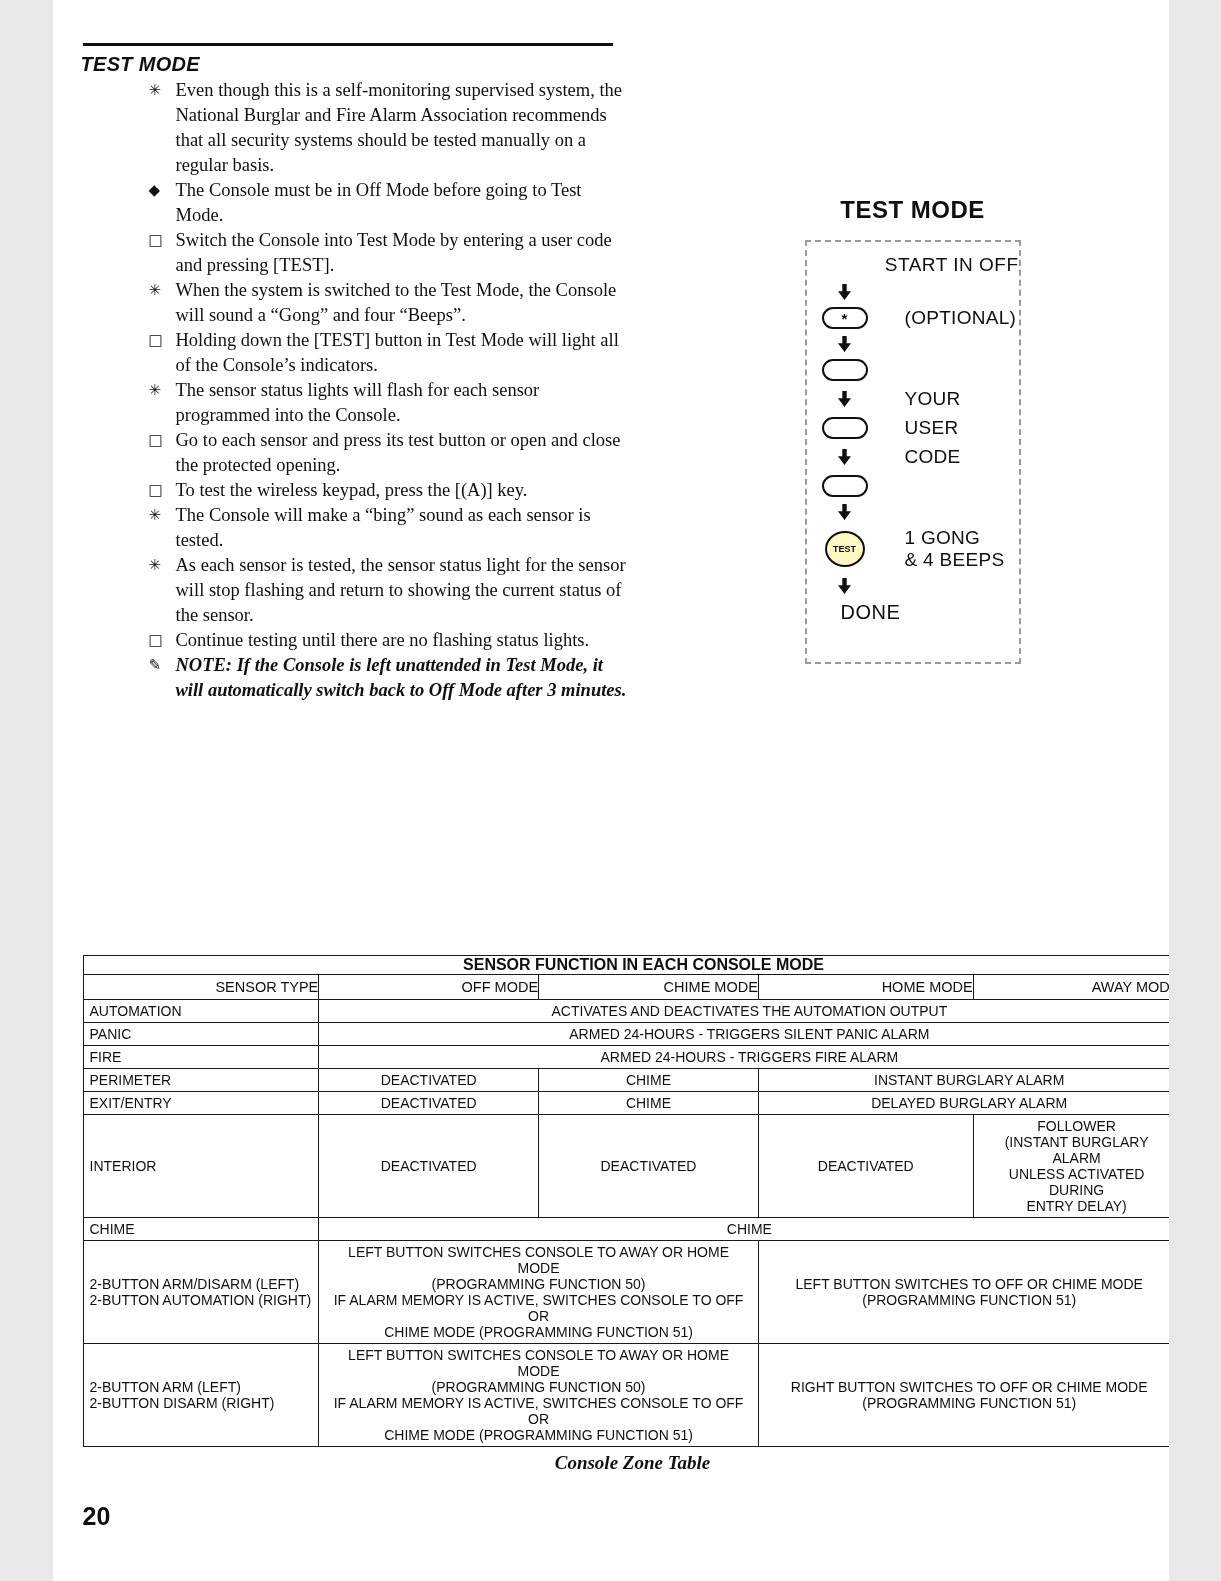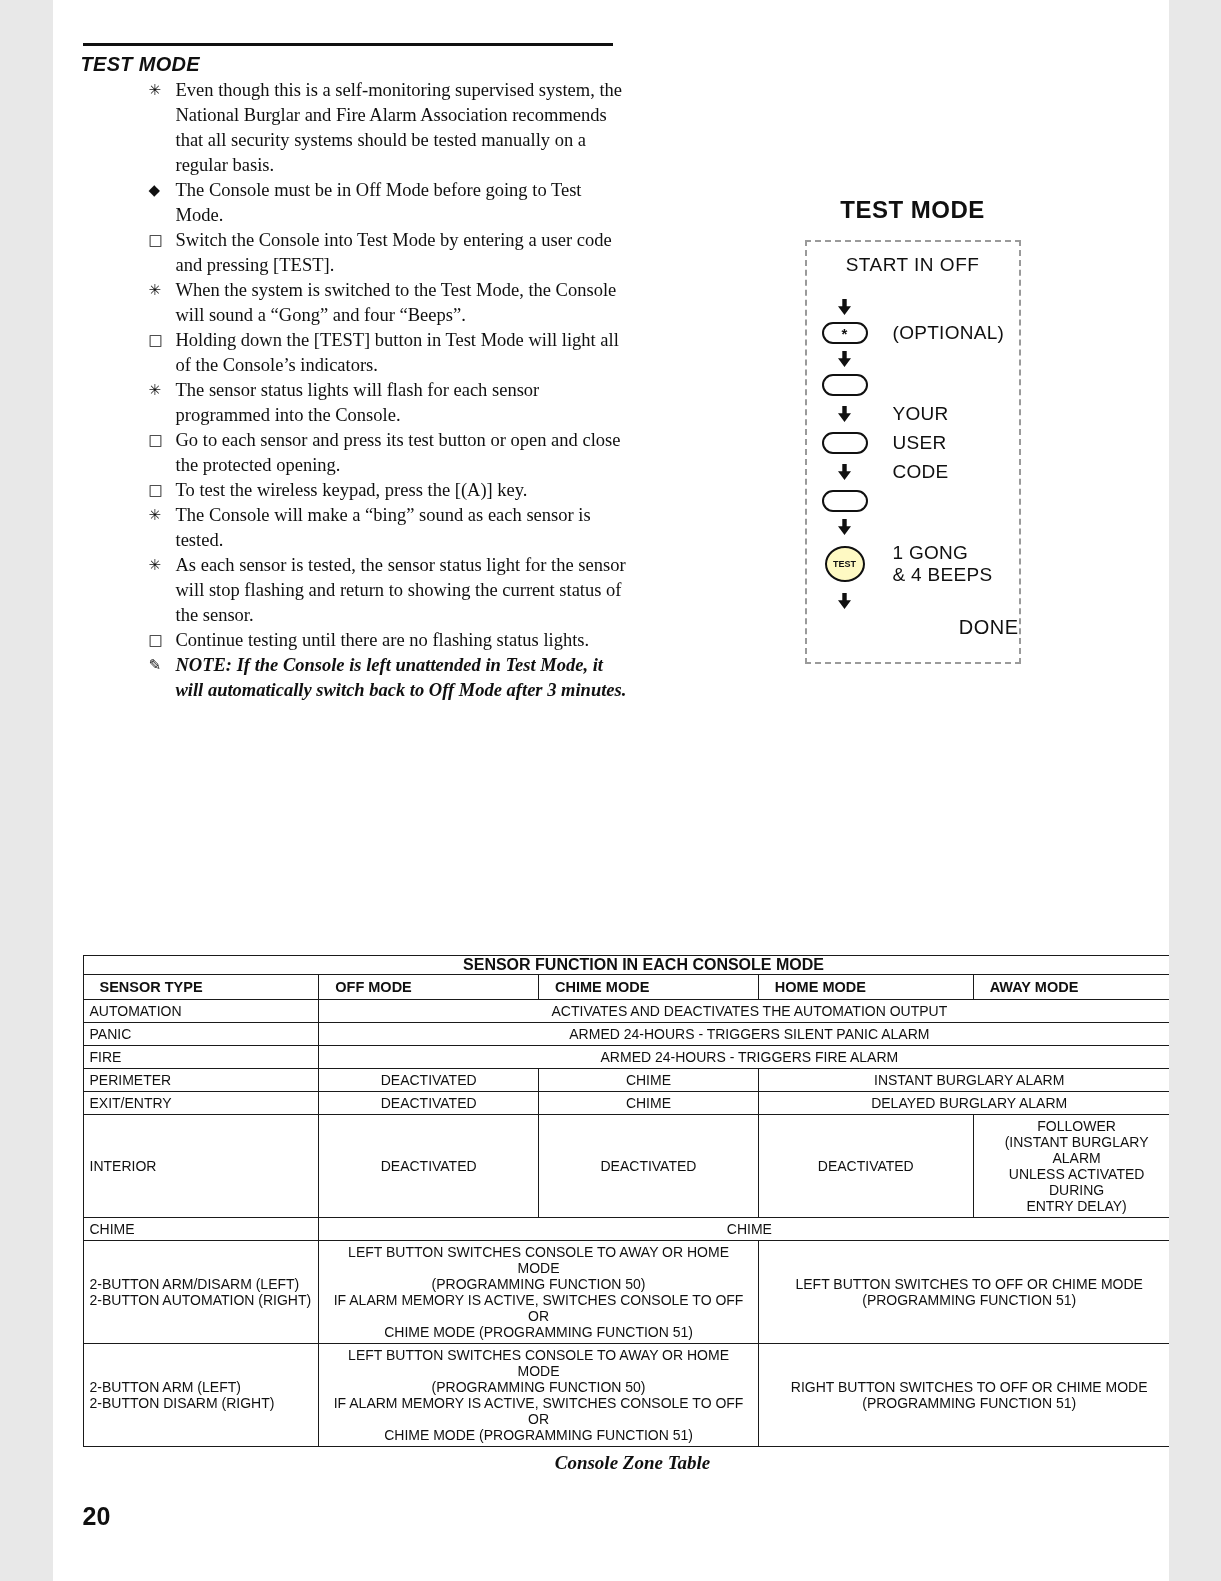--- a/index.html
+++ b/index.html
@@ -46,58 +46,58 @@
     text-align: center;
     font-size: 24px; font-weight: bold; letter-spacing: 0.5px;
   }
   .flow-box {
     position: absolute; left: 752px; top: 240px;
     width: 216px; height: 424px;
     border: 2px dashed #9a9a9a;
     padding: 12px 0 0 0;
   }
   .fc-start {
-    text-align: center; font-size: 19px; letter-spacing: 0.5px;
-    margin-bottom: 23px;
+    text-align: right; font-size: 19px; letter-spacing: 0.5px;
+    margin-bottom: 8px;
   }
   .fc-row { display: flex; align-items: center; margin-bottom: 7px; min-height: 16px; }
   .fc-left { flex: none; width: 76px; display: flex; justify-content: center; }
-  .fc-label { margin-left: 10px; font-size: 19px; letter-spacing: 0.3px; }
+  .fc-label { margin-left: 22px; font-size: 19px; letter-spacing: 0.3px; }
   .pre { white-space: pre-line; }
   .arrow-down {
     width: 13px; height: 16px; background: #101010;
     clip-path: polygon(33% 0, 67% 0, 67% 45%, 100% 45%, 50% 100%, 0 45%, 33% 45%);
   }
   .fc-btn {
     width: 46px; height: 22px;
     border: 2.5px solid #101010; border-radius: 11px;
     background: #fff;
     display: flex; align-items: center; justify-content: center;
     font-size: 15px; font-weight: bold; line-height: 1;
   }
   .fc-test {
     width: 40px; height: 36px;
     border: 2.5px solid #101010; border-radius: 50%;
     background: #fef9c3;
     display: flex; align-items: center; justify-content: center;
     font-size: 9px; font-weight: bold;
   }
-  .fc-done { margin-left: 34px; font-size: 20px; letter-spacing: 0.5px; text-align: right; }
+  .fc-done { margin-left: 34px; font-size: 20px; letter-spacing: 0.5px; }
 
   
   .sensor-table {
     position: absolute; left: 30px; top: 955px;
     width: 1098px;
     border-collapse: collapse;
     font-family: "Liberation Sans", sans-serif;
   }
   .sensor-table th, .sensor-table td { border: 1.5px solid #1a1a1a; padding-left: 24px; }
   .head-row th {
-    font-size: 14.5px; font-weight: bold; text-align: left;
-    padding: 4px 16px;
+    font-size: 14.5px; font-weight: normal; text-align: right;
+    padding: 4px 0;
   }
   .sensor-table td {
     font-size: 14px; padding: 3px 6px;
   }
   td.sensor { text-align: left; white-space: pre-line; }
   td.modecell { text-align: center; white-space: pre-line; }
   .c0 { width: 236px; } .c1 { width: 220px; } .c2 { width: 220px; }
   .c3 { width: 215px; } .c4 { width: 207px; }
 
   .table-caption {

